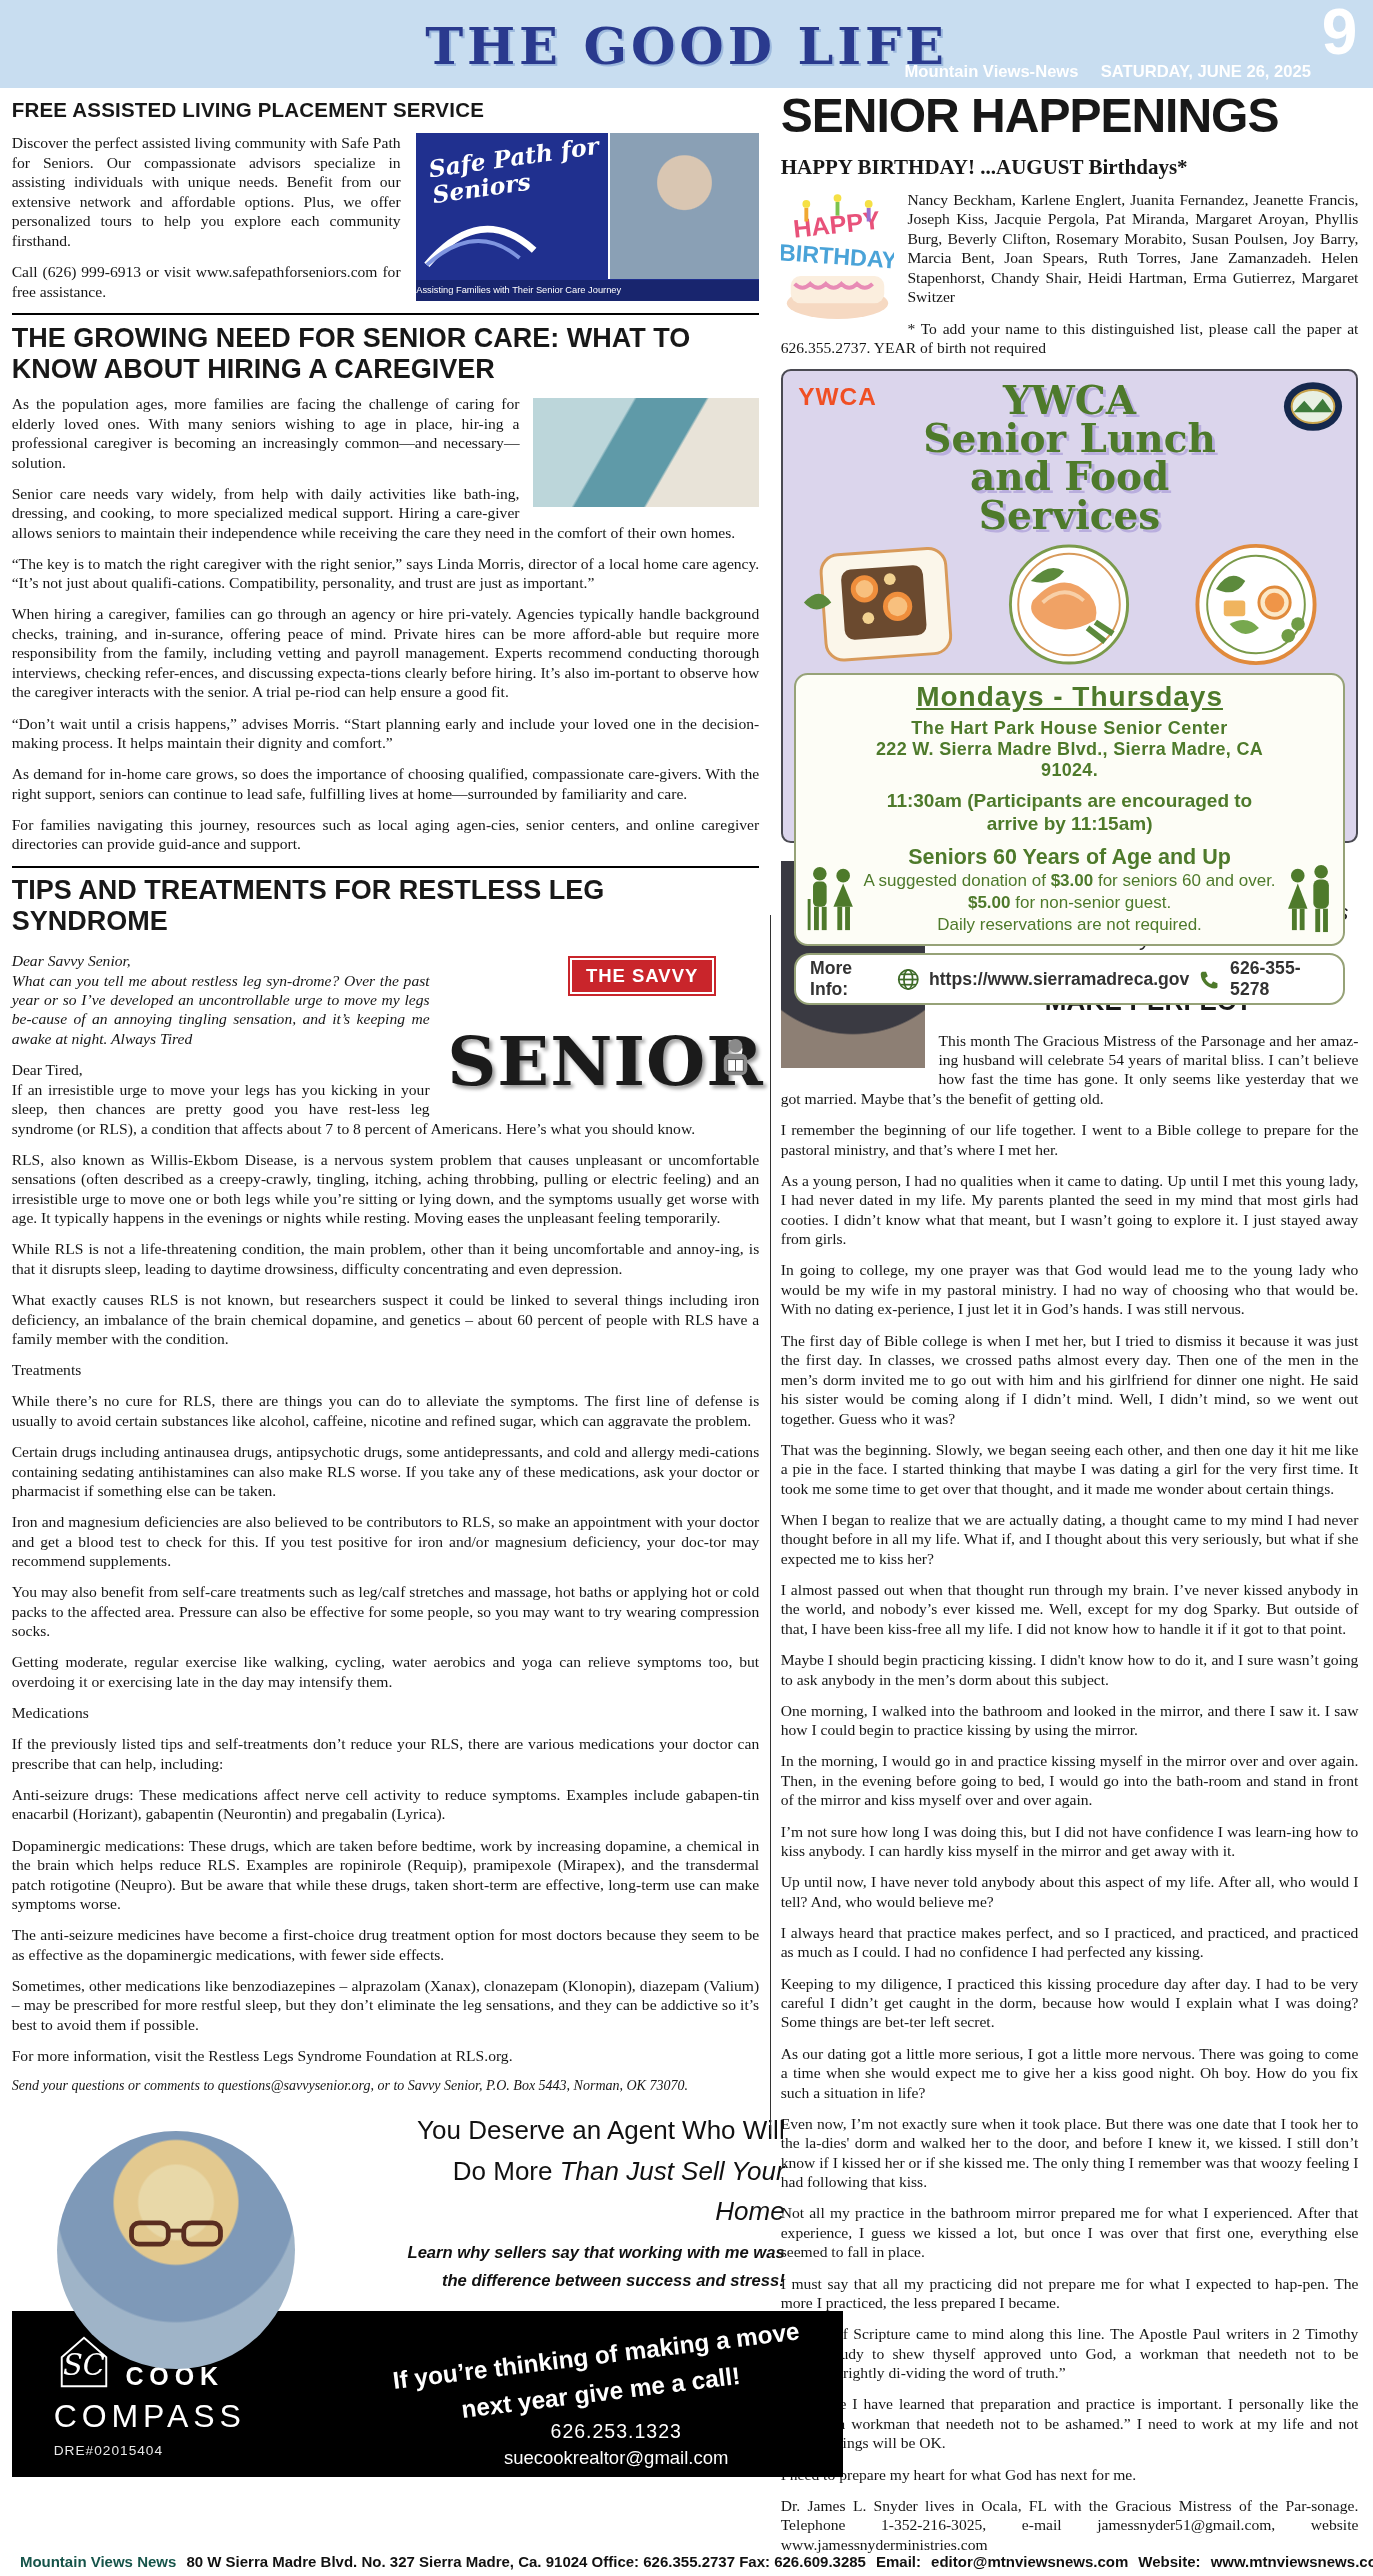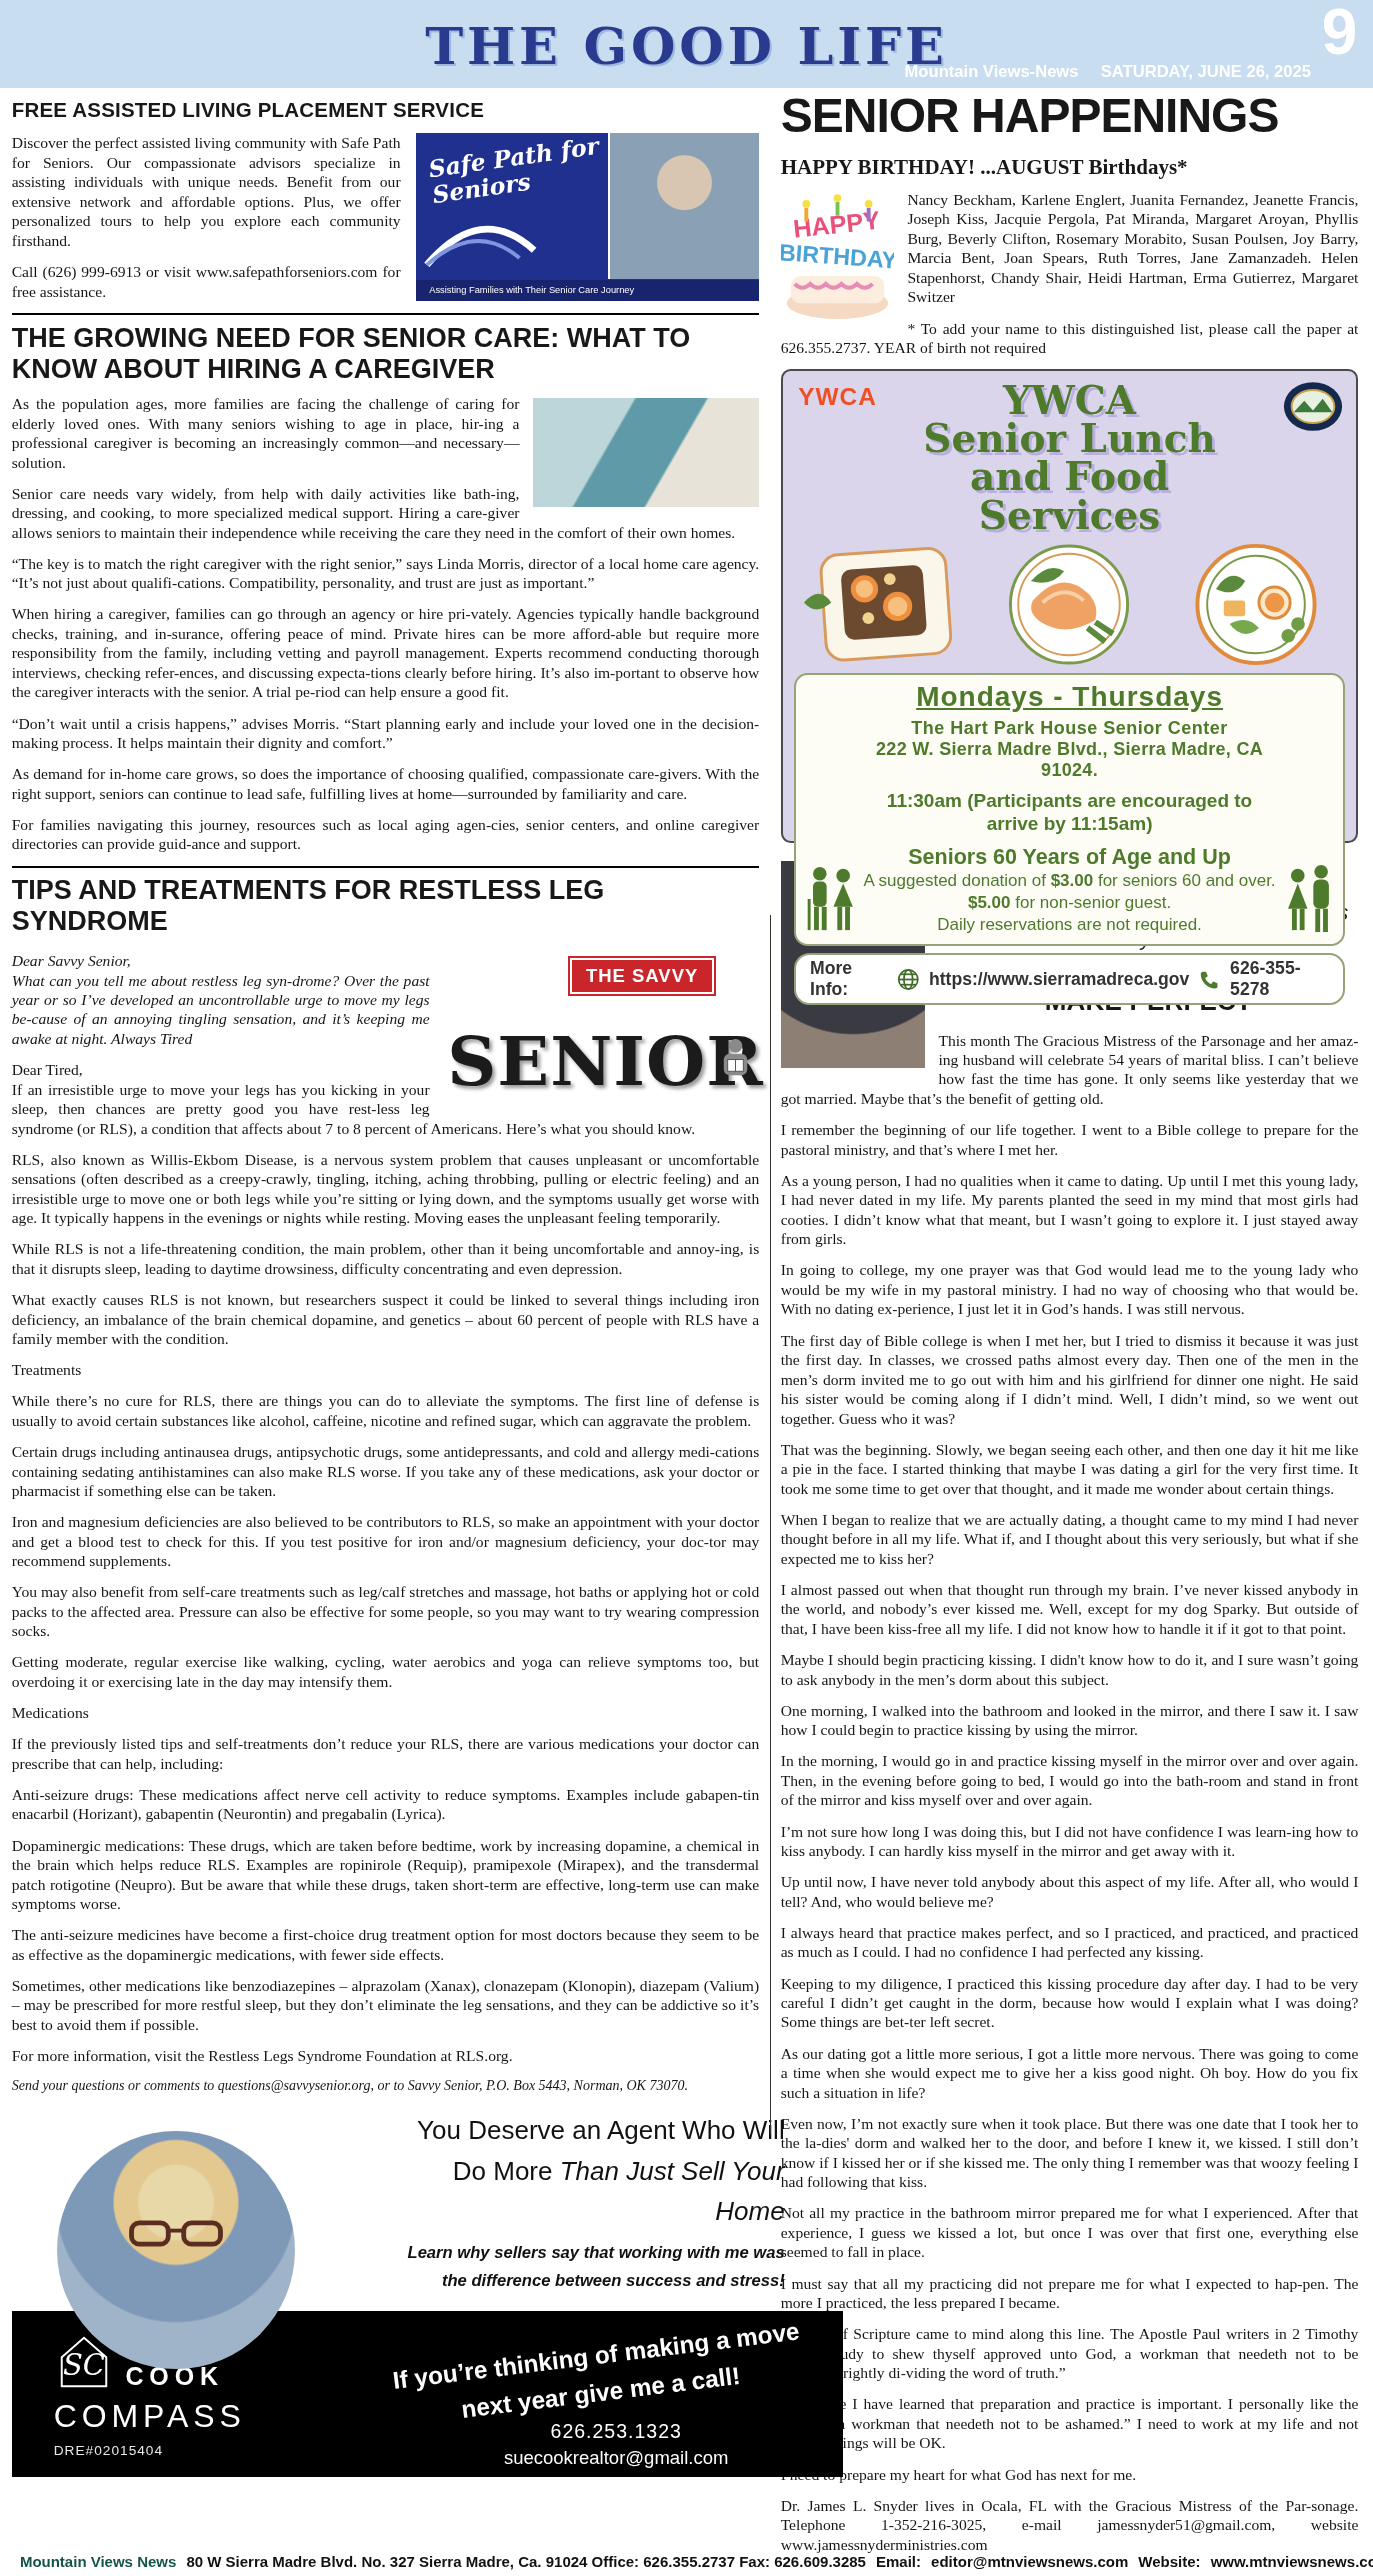--- a/index.html
+++ b/index.html
@@ -36,21 +36,21 @@
   .safepath { float:right; width:343px; height:168px; margin:0 0 5.9px 15.6px; position:relative;
               background:#20308f; overflow:hidden; }
   .sp-left { position:absolute; left:0; top:0; width:56%; height:146px; background:#20308f; color:#fff; }
   .sp-name { position:absolute; left:13.7px; top:11.7px; font-family:"DejaVu Serif", serif; font-style:italic;
              font-weight:700; font-size:23.4px; line-height:1.1; transform:rotate(-8deg); }
   .sp-swoosh { position:absolute; left:5.9px; bottom:9.8px; }
   .sp-photo { position:absolute; right:0; top:0; width:44%; height:146px;
               background:radial-gradient(circle at 50% 34%, #d9c6b2 0 22%, #8aa0b5 23% 100%);
               border-left:2px solid #fff; }
   .sp-tagline { position:absolute; left:0; right:0; bottom:0; height:21.5px; background:#18256e; color:#fff;
-                font-family:"Liberation Sans", sans-serif; font-size:9.3px; line-height:21.5px; padding-left:13px; }
+                font-family:"Liberation Sans", sans-serif; font-size:9.3px; line-height:21.5px; padding-left:0; }
 
   
   .caregiver h2 { font-size:27px; line-height:1.18; margin:3.9px 0 7.8px; }
   .cg-photo { float:right; width:226px; height:109px; margin:3.9px 0 7.8px 13.7px;
               background:linear-gradient(120deg,#bcd6da 0 35%, #5f9aa8 36% 60%, #e8e3d8 61% 100%); }
 
   
   .savvy h2 { font-size:27px; margin:7.8px 0 13.7px; }
   .savvy-logo { float:right; width:314px; height:148px; margin:2px 0 7.8px 15.6px; position:relative; }
   .sv-box { position:absolute; top:5px; left:125px; background:#c9252b; color:#fff; border:2.9px double #fff;

